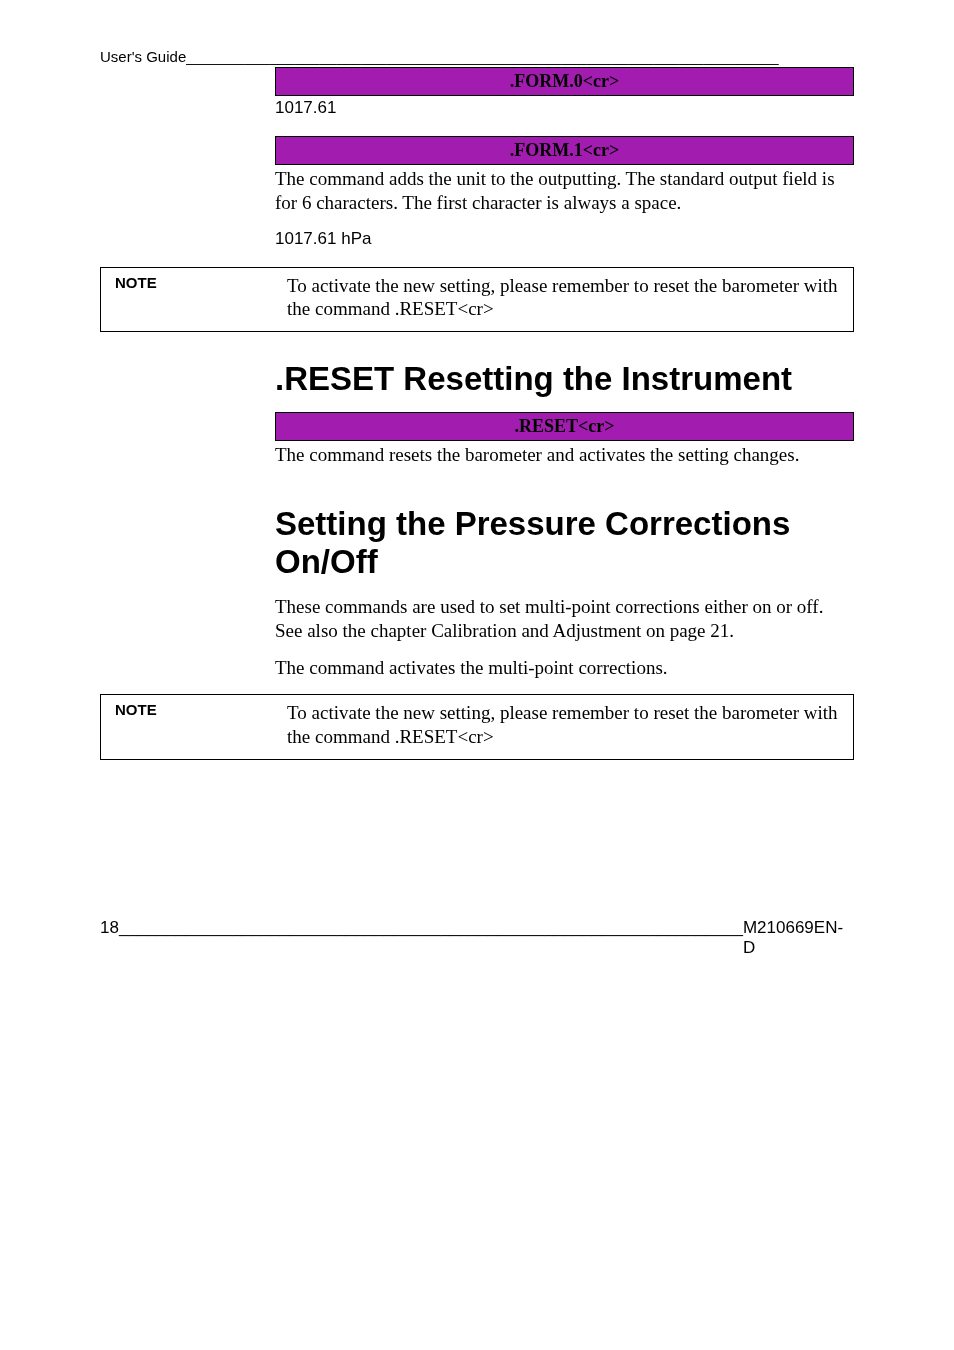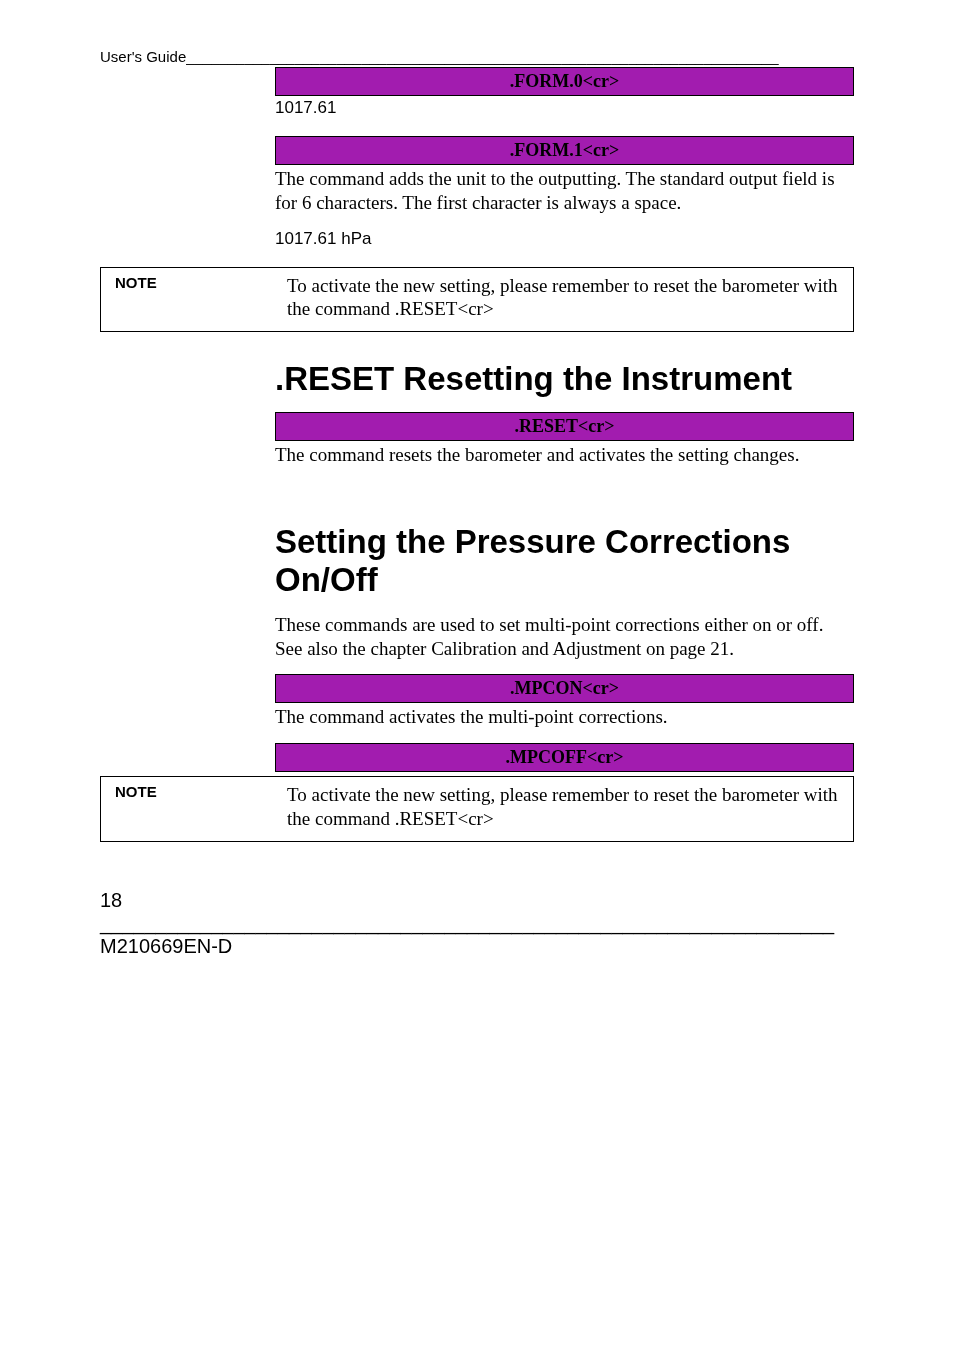--- a/index.html
+++ b/index.html
@@ -77,24 +77,23 @@
     font-family: "Times New Roman", Times, serif;
     font-size: 19px;
     line-height: 1.25;
   }
   .footer {
     position: absolute;
     bottom: 40px;
     left: 100px;
     right: 100px;
     font-family: Arial, Helvetica, sans-serif;
-    font-size: 20px;
+    font-size: 17px;
     display: flex;
     justify-content: center;
-    flex-direction: column;
   }
 </style>
 </head>
 <body>
 
 <div class="page">
 
   <div class="header-line">
     <span>User's Guide</span><span class="header-fill">_______________________________________________________________________</span>
   </div>
@@ -126,29 +125,27 @@
     </table>
 
   <div class="content">
 
     <h1 class="section" style="margin-top:28px">.RESET Resetting the Instrument</h1>
 
     <div class="cmd-box">.RESET&lt;cr&gt;</div>
 
     <p class="body">The command resets the barometer and activates the setting changes.</p>
 
-    <h1 class="section" style="margin-top:56px">Setting the Pressure Corrections On/Off</h1>
+    <h1 class="section" style="margin-top:38px">Setting the Pressure Corrections On/Off</h1>
 
     <p class="body">These commands are used to set multi-point corrections either on or off. See also the chapter Calibration and Adjustment on page 21.</p>
 
-    <div class="cmd-box">.MPCON&lt;cr&gt;</div>
 
     <p class="body">The command activates the multi-point corrections.</p>
 
-    <div class="cmd-box">.MPCOFF&lt;cr&gt;</div>
 
   </div>
 
   <table class="note-table">
     <tbody>
         <tr>
       <td class="note-label">NOTE</td>
       <td class="note-body">
         <span>To activate the new setting, please remember to reset the barometer with the command </span><span>.RESET</span><span>&lt;cr&gt;</span>
       </td>

